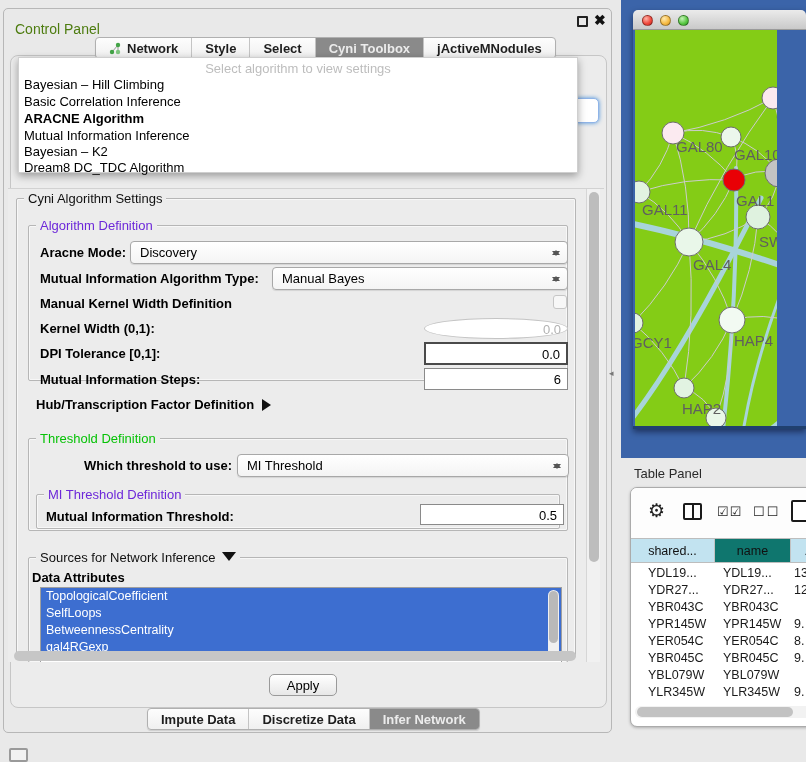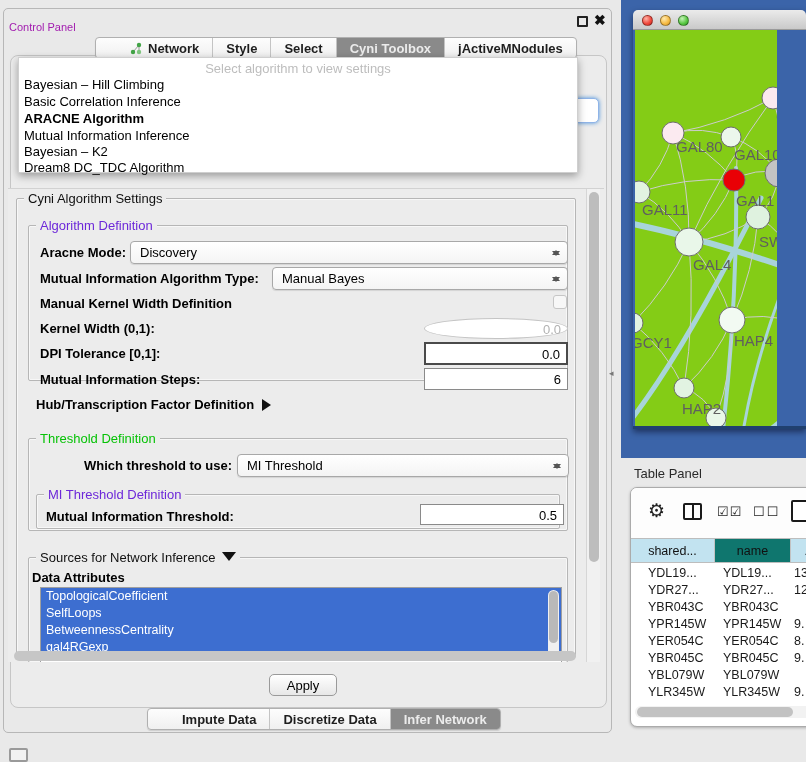--- a/index.html
+++ b/index.html
@@ -3,28 +3,28 @@
 <meta charset="utf-8">
 <style>
   * { margin:0; padding:0; box-sizing:border-box; }
   html,body { width:806px; height:762px; }
   body { font-family:"Liberation Sans", sans-serif; background:#e9e9e9; overflow:hidden; position:relative; }
   .abs { position:absolute; }
   .stage { position:absolute; left:0; top:0; width:806px; height:762px; }
 
   
   .cp-win { left:3px; top:8px; width:609px; height:725px; background:#e9e9e9; border:1px solid #b7b7b7; border-radius:5px; }
-  .cp-title { left:5px; top:12px; font-size:11px; color:#a21caf; }
+  .cp-title { left:11px; top:12px; font-size:14px; color:#4d7c0f; }
   .float-icon { left:576px; top:15px; width:11px; height:11px; border:2px solid #222; border-radius:1px; }
   .close-icon { left:593px; top:10px; font-size:14px; font-weight:bold; color:#111; }
 
   .inner-panel { left:7px; top:47px; width:597px; height:653px; background:#ececec; border:1px solid #c6c6c6; border-radius:8px; }
 
   
-  .tabstrip { display:inline-flex; border:1px solid #b0b0b0; border-radius:4px; overflow:hidden; background:linear-gradient(#fdfdfd,#f0f0f0); box-shadow:0 1px 1px rgba(0,0,0,.12);padding-left:21px; }
+  .tabstrip { display:inline-flex; border:1px solid #b0b0b0; border-radius:4px; overflow:hidden; background:linear-gradient(#fdfdfd,#f0f0f0); box-shadow:0 1px 1px rgba(0,0,0,.12); }
   .seg { display:flex; align-items:center; gap:5px; height:20px; padding:0 13px; font-size:13px; font-weight:bold; color:#1e1e1e; border-right:1px solid #c4c4c4; white-space:nowrap; }
   .seg:last-child { border-right:none; }
   .seg.sel { background:#8a8a8a; color:#ececec; }
   .top-tabs { left:95px; top:37px; }
   .bottom-tabs { left:147px; top:708px; }
 
   
   .popup { left:18px; top:57px; width:560px; height:116px; background:#ffffff; border:1px solid #cfcfcf; box-shadow:0 3px 8px rgba(0,0,0,.35); z-index:9; }
   .popup-prompt { position:absolute; left:0; top:3px; width:100%; text-align:center; font-size:13px; color:#bdbdbd; }
   .popup-item { position:absolute; left:5px; font-size:13px; color:#000; white-space:nowrap; }

